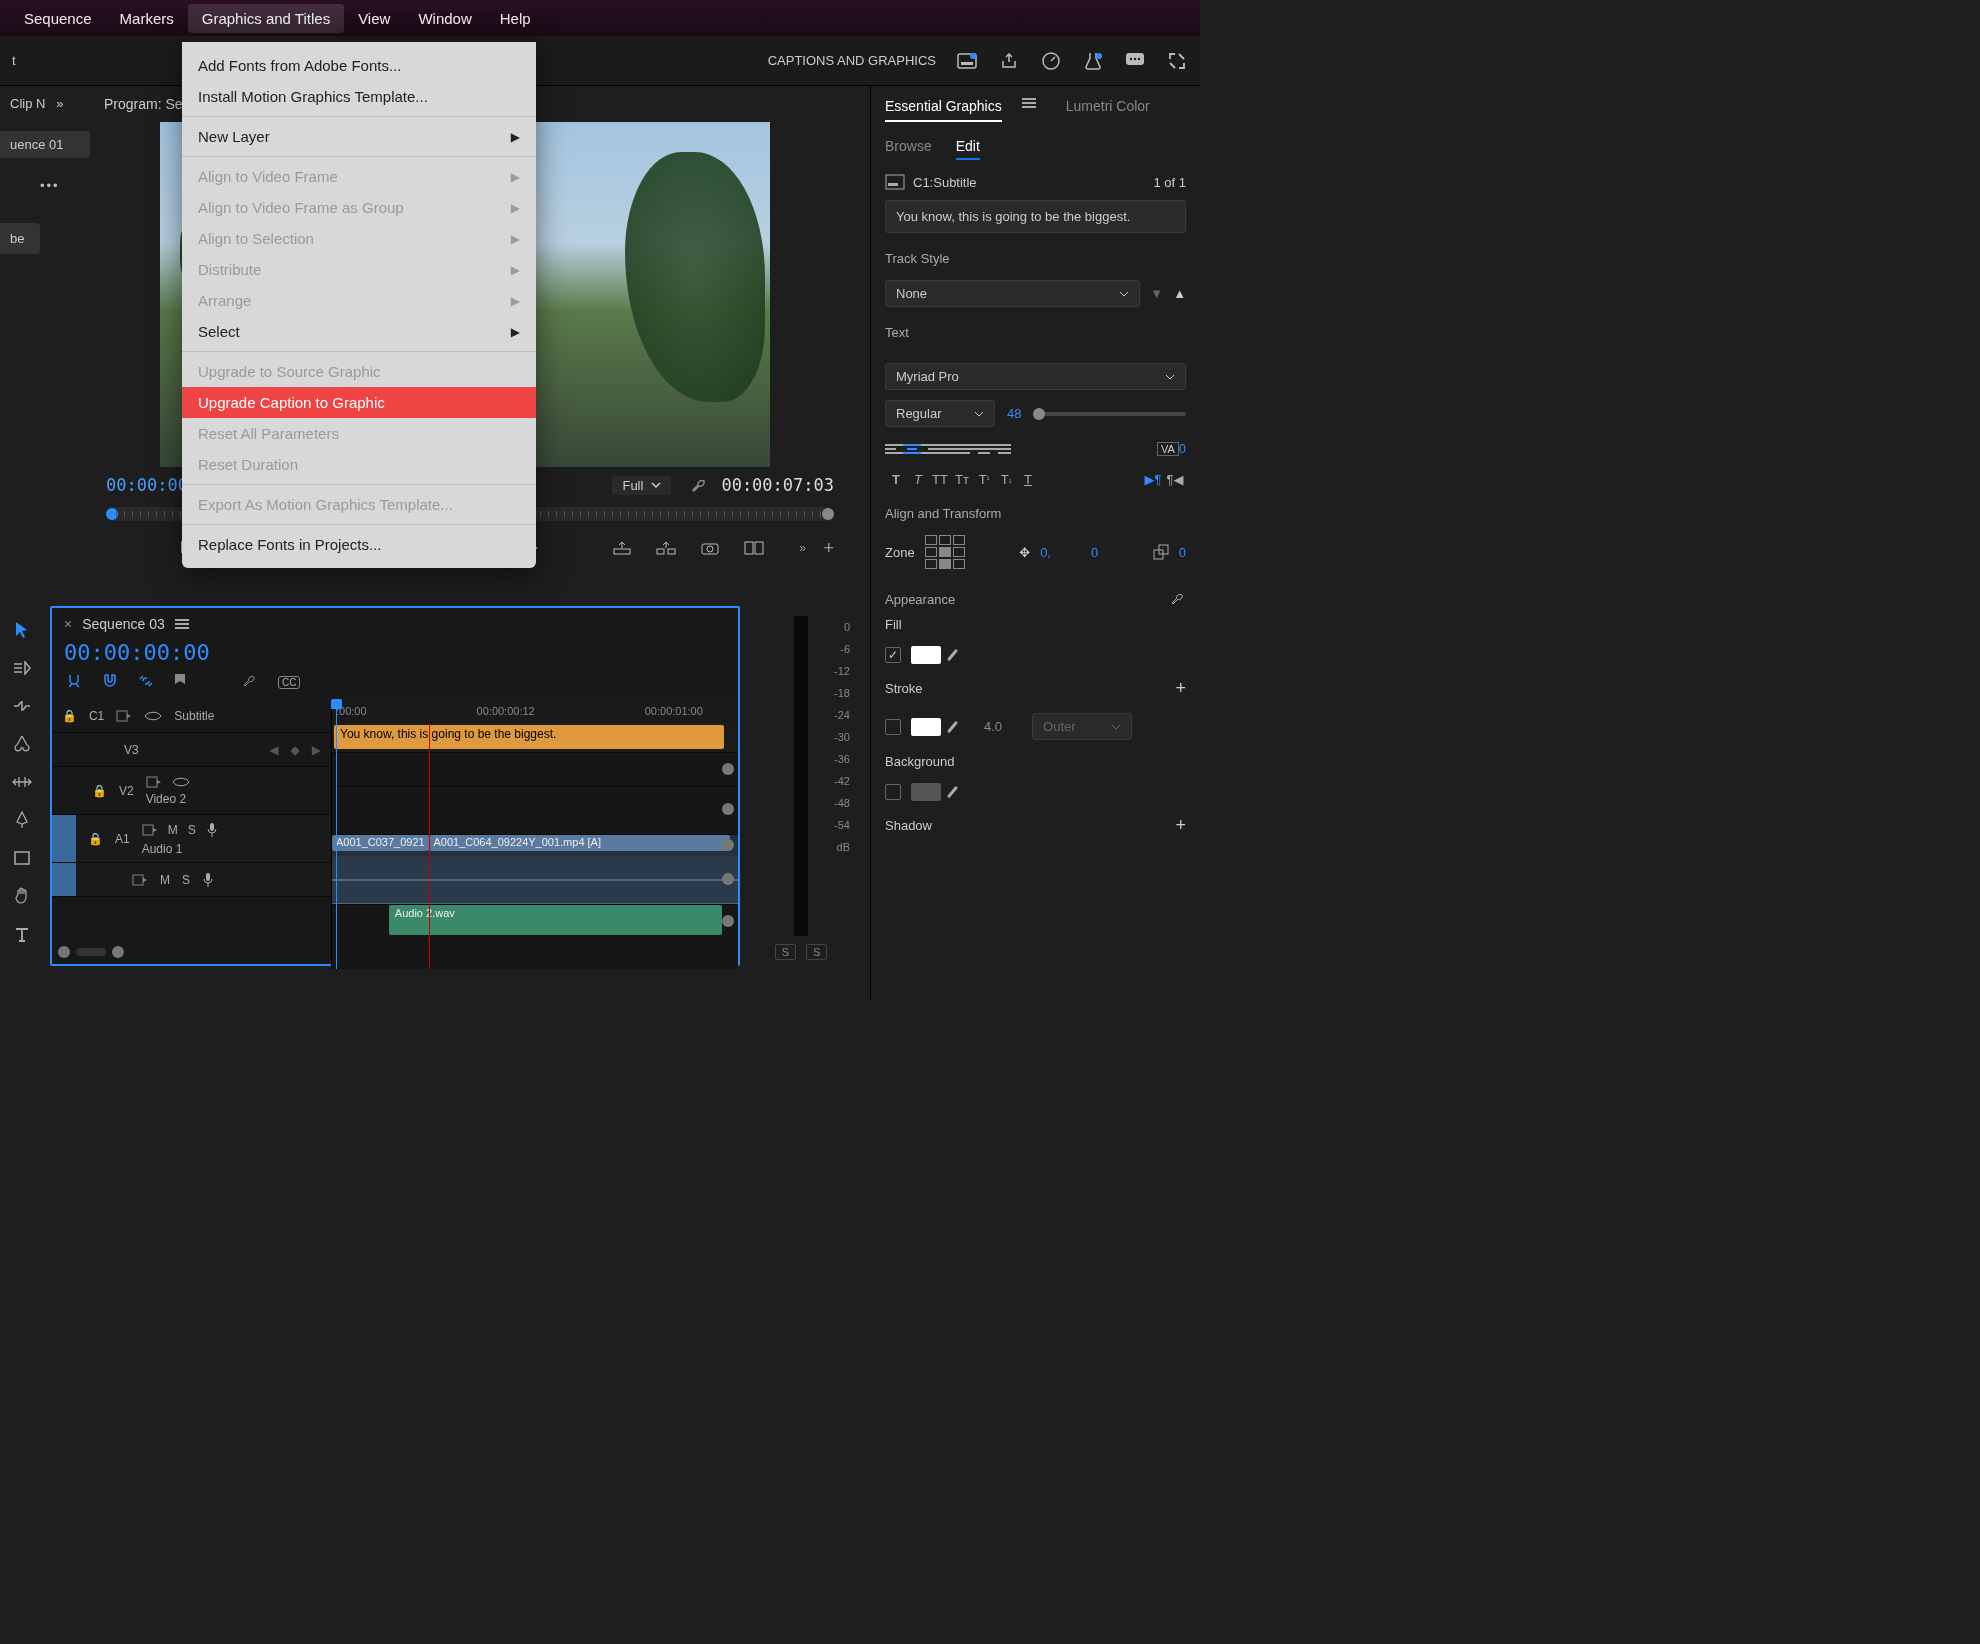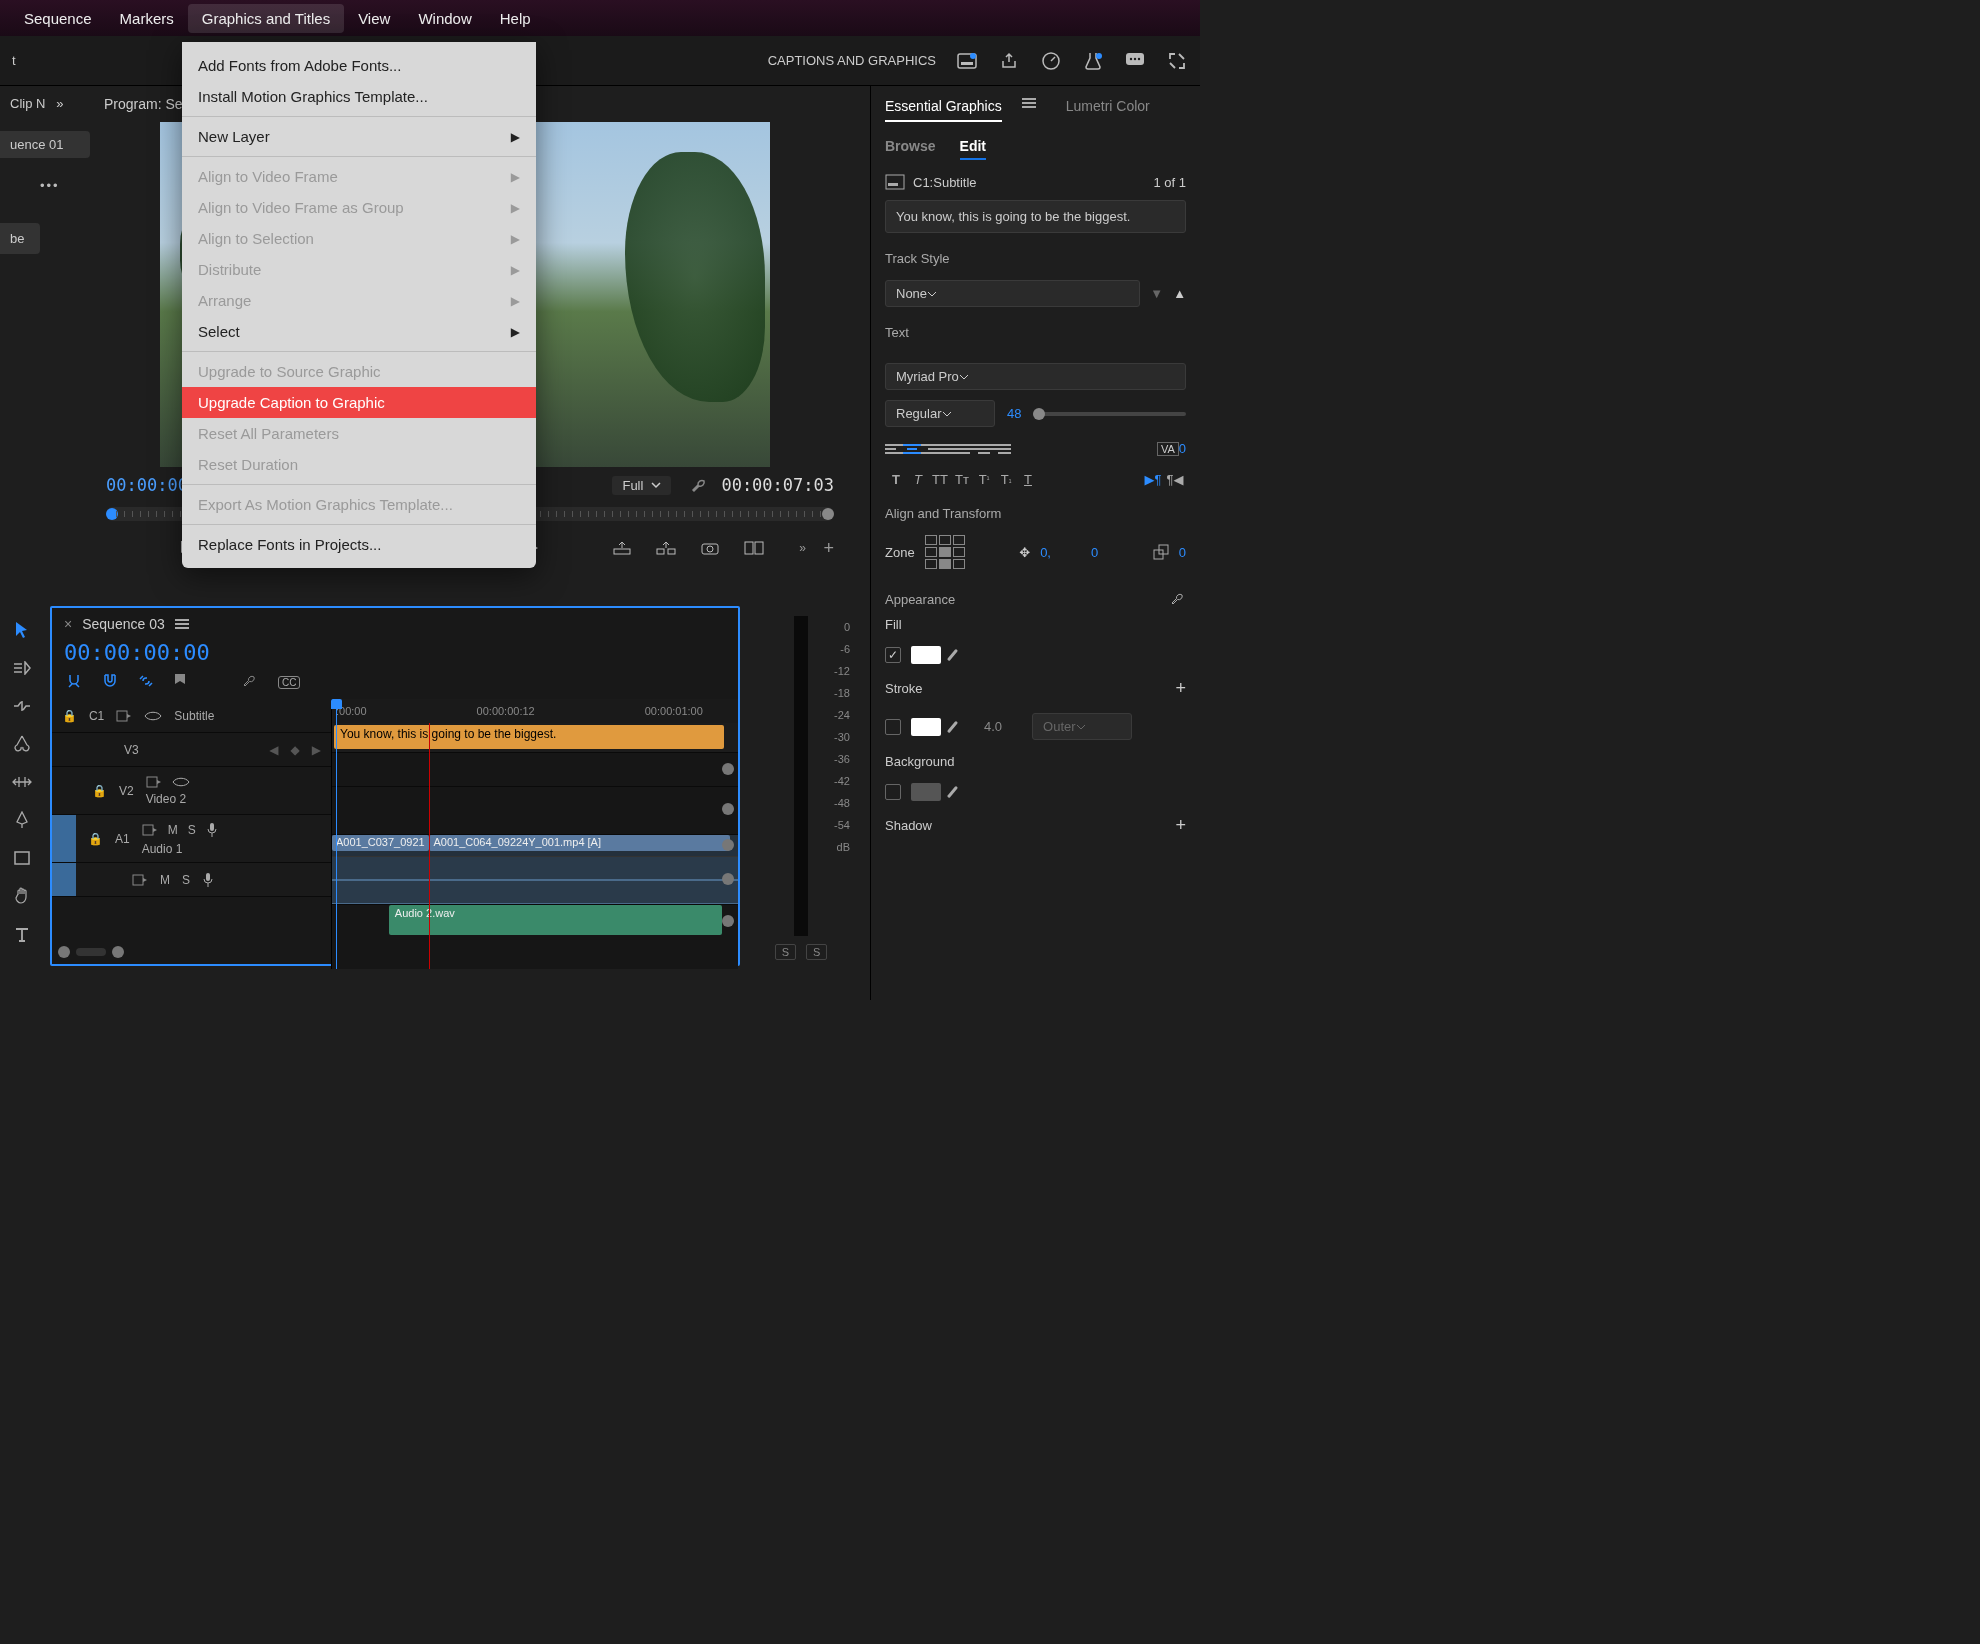--- a/index.html
+++ b/index.html
@@ -51,28 +51,28 @@
   .dropdown .mitem.hl { background:#ef4444; color:#fff; }
   .dropdown hr { border:none; border-top:1px solid #bcbcbc; margin:4px 0; }
   .dropdown .arrow { font-size:12px; }
 
   
   .eg-panel { position:absolute; right:0; top:86px; width:330px; bottom:0; background:#1e1e1e; border-left:1px solid #000; padding:12px 14px; overflow:hidden; font-size:13px; color:#ccc; }
   .eg-tabs { display:flex; gap:20px; font-size:14px; }
   .eg-tabs .tab { padding-bottom:6px; }
   .eg-tabs .tab.active { border-bottom:2px solid #fff; color:#fff; }
   .eg-tabs .other { color:#888; }
-  .eg-subtabs { display:flex; gap:24px; margin-top:16px; font-size:14px;font-weight:bold; }
+  .eg-subtabs { display:flex; gap:24px; margin-top:16px; font-size:14px; }
   .eg-subtabs .sub.active { color:#fff; border-bottom:2px solid #1473e6; padding-bottom:4px; }
   .eg-subtabs .sub { color:#888; padding-bottom:4px; }
   .eg-row { display:flex; align-items:center; margin-top:14px; gap:10px; }
   .eg-row.sb { justify-content:space-between; }
   .eg-input { width:100%; background:#2a2a2a; border:1px solid #3a3a3a; border-radius:3px; padding:8px 10px; font-size:13px; color:#ccc; margin-top:10px; }
   .eg-section { color:#aaa; margin-top:18px; font-size:13px; }
-  .eg-select { background:#2a2a2a; border:1px solid #3a3a3a; border-radius:3px; padding:5px 10px; display:flex; align-items:center; }
+  .eg-select { background:#2a2a2a; border:1px solid #3a3a3a; border-radius:3px; padding:5px 10px; display:flex; justify-content:space-between; align-items:center; }
   .eg-select.full { width:100%; margin-top:23px; }
   .eg-icons-row { display:flex; align-items:center; margin-top:14px; flex-wrap:wrap;}
   .eg-small { width:22px; height:18px; display:flex; align-items:center; justify-content:center; color:#aaa; }
   .eg-small.active-blue { color:#2c8cff; }
   .eg-plus { color:#ccc; font-size:18px; margin-left:auto; }
   .swatch { width:30px; height:18px; background:#fff; border-radius:2px; }
   .swatch.grey { background:#555; }
   .checkbox { width:16px; height:16px; border:1px solid #666; border-radius:2px; display:flex; align-items:center; justify-content:center; }
   .checkbox.checked::after { content:'✓'; font-size:12px; color:#ccc; }
   .fontsize-row { display:flex; align-items:center; gap:12px; margin-top:10px; }

